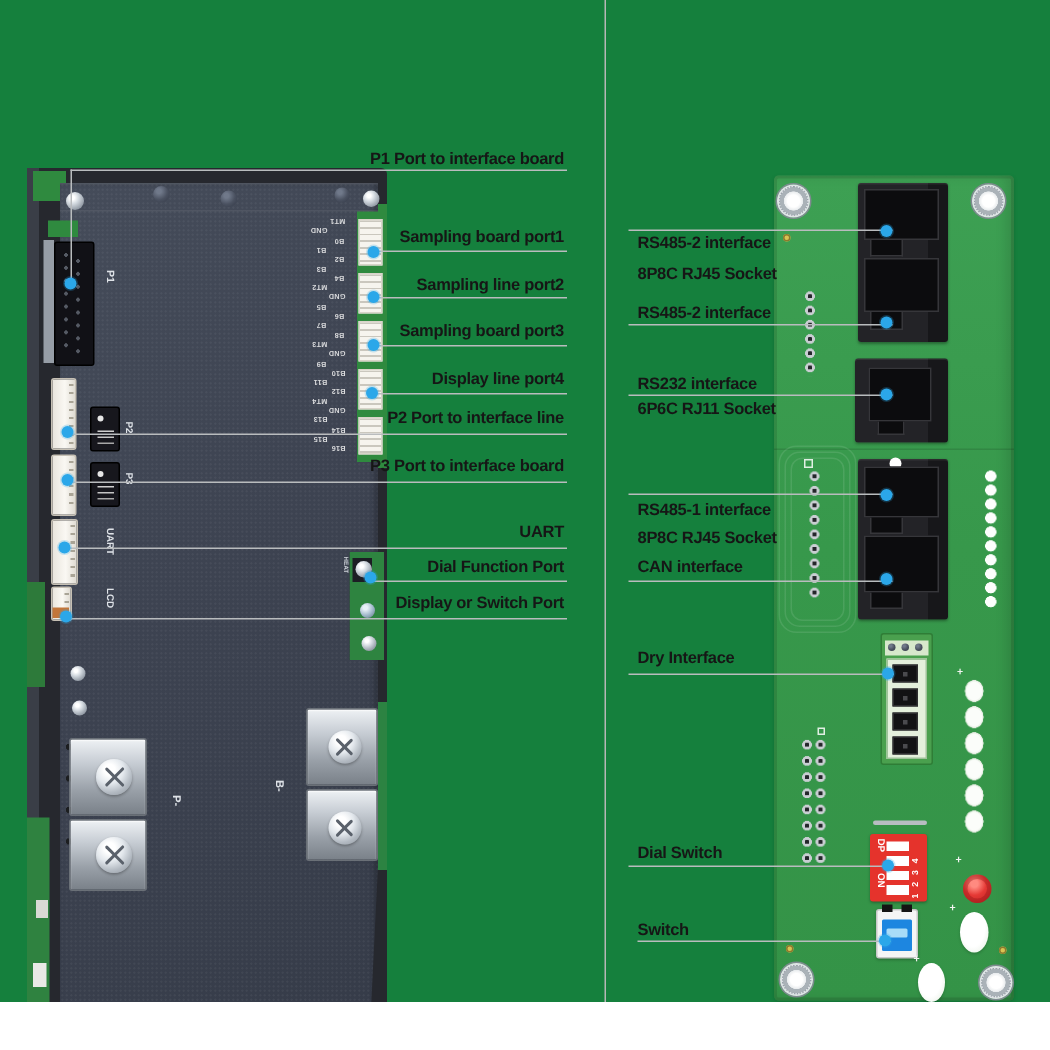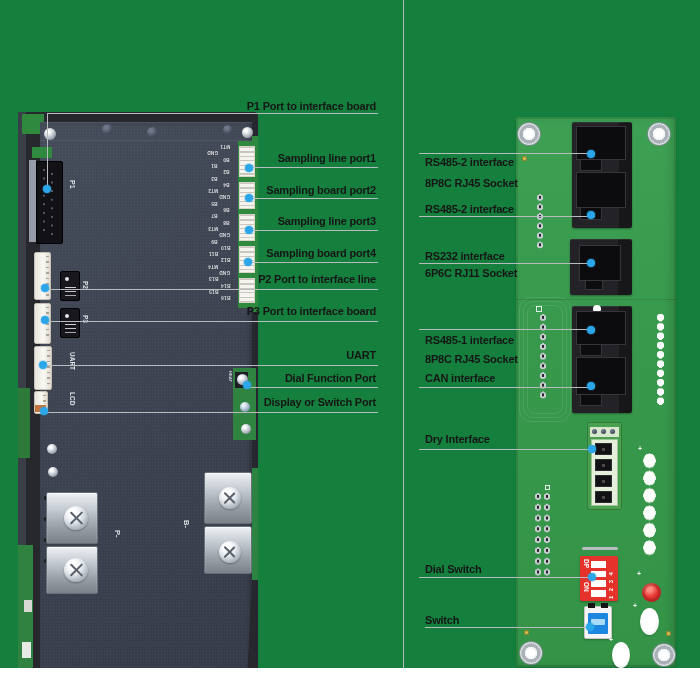--- a/index.html
+++ b/index.html
@@ -277,24 +277,24 @@
 
     <div class="a" style="left:584px;top:606px;width:28px;height:33px;background:#f5f5f5;border:1px solid #c8c8c8;border-radius:2px;z-index:3;box-shadow:0 1px 2px rgba(0,0,0,.25)"></div>
     <div class="a" style="left:588px;top:603px;width:7px;height:5px;background:#141414;z-index:4"></div>
     <div class="a" style="left:601px;top:603px;width:7px;height:5px;background:#141414;z-index:4"></div>
     <div class="a" style="left:588px;top:613px;width:20px;height:21px;background:#1D86E0;border-radius:1px;z-index:4"></div>
     <div class="a" style="left:591px;top:619px;width:14px;height:6px;background:#a8dcf8;border-radius:1px;z-index:5"></div>
   </div>
 
   <div>
     <div class="lblL" style="top:99px">P1 Port to interface board</div>
-    <div class="lblL" style="top:151px">Sampling line port1</div>
-    <div class="lblL" style="top:183px">Sampling board port2</div>
-    <div class="lblL" style="top:214px">Sampling line port3</div>
-    <div class="lblL" style="top:246px">Sampling board port4</div>
+    <div class="lblL" style="top:151px">Sampling board port1</div>
+    <div class="lblL" style="top:183px">Sampling line port2</div>
+    <div class="lblL" style="top:214px">Sampling board port3</div>
+    <div class="lblL" style="top:246px">Display line port4</div>
     <div class="lblL" style="top:272px">P2 Port to interface line</div>
     <div class="lblL" style="top:304px">P3 Port to interface board</div>
     <div class="lblL" style="top:348px">UART</div>
     <div class="lblL" style="top:371px">Dial Function Port</div>
     <div class="lblL" style="top:395px">Display or Switch Port</div>
 
     <div class="cl" style="left:47px;top:113px;width:331px"></div>
     <div class="clv" style="left:47px;top:113px;height:77px"></div>
     <div class="cl" style="left:249px;top:167px;width:129px"></div>
     <div class="cl" style="left:249px;top:198px;width:129px"></div>

